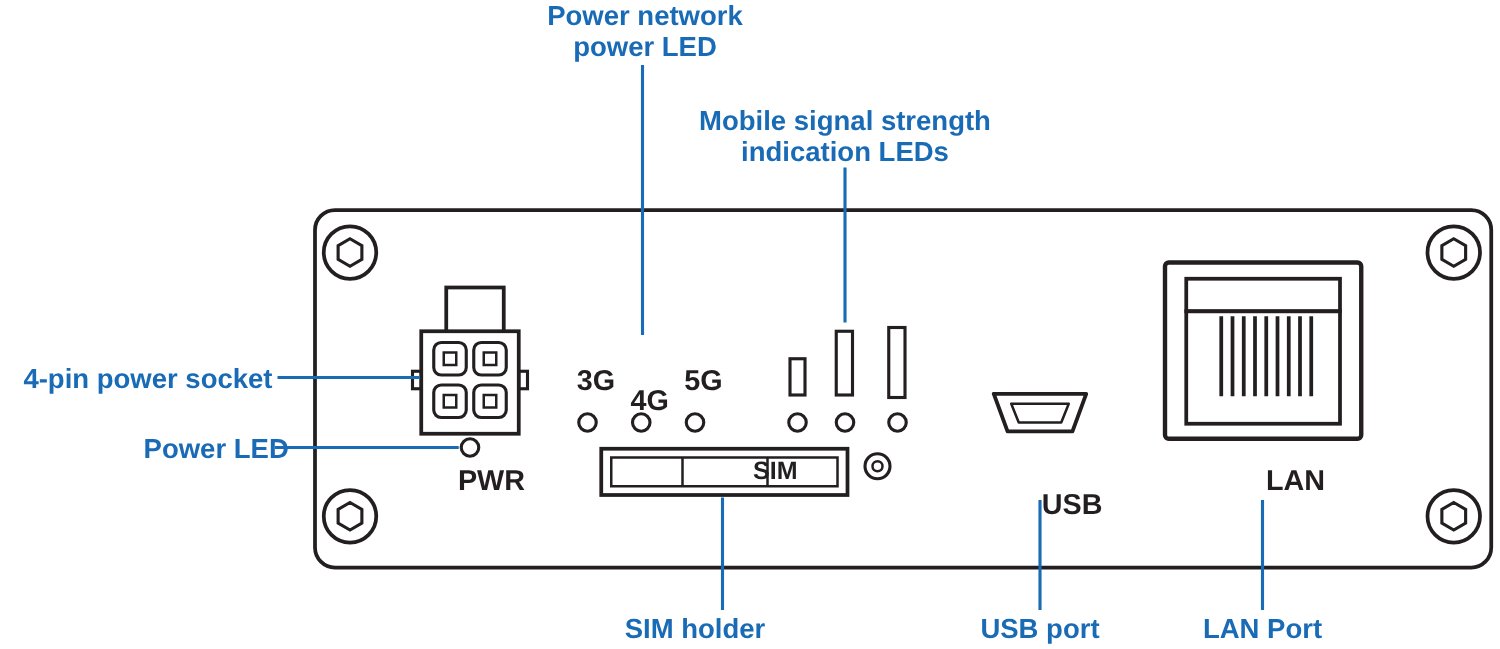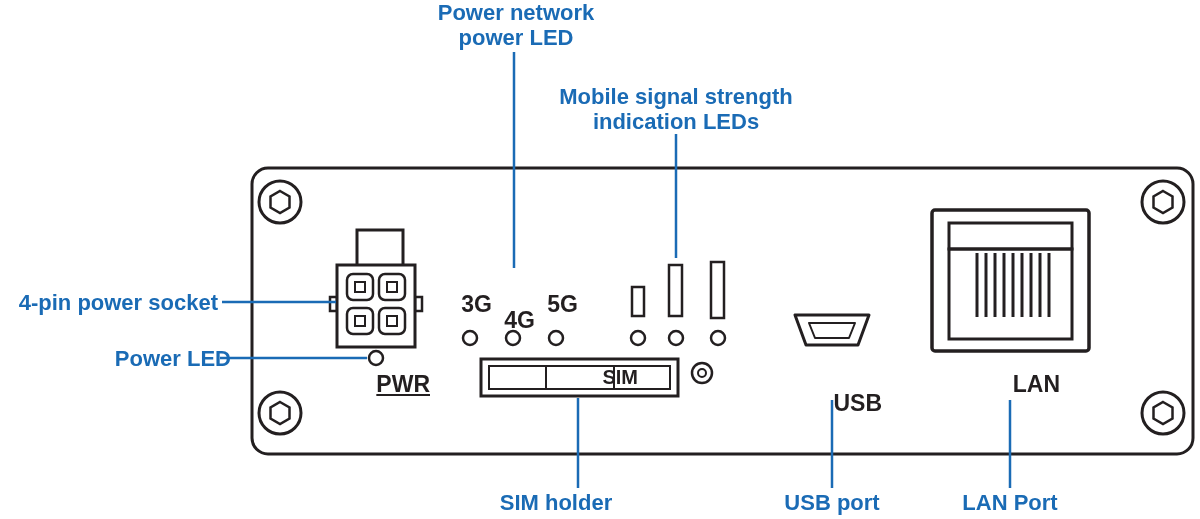--- a/index.html
+++ b/index.html
@@ -138,21 +138,21 @@
   <div class="lbl callout right" style="left:0px; top:291px; width:218px;">4-pin power socket</div>
 
   <div class="lbl callout right" style="left:16px; top:347px; width:215px;">Power LED</div>
 
   <div class="lbl callout center" style="left:456px; top:491px; width:200px;">SIM holder</div>
 
   <div class="lbl callout center" style="left:732px; top:491px; width:200px;">USB port</div>
 
   <div class="lbl callout center" style="left:910px; top:491px; width:200px;">LAN Port</div>
 
-  <div class="lbl panel-lbl" style="left:330px; top:372px; width:100px;text-decoration:underline;">PWR</div>
+  <div class="lbl panel-lbl" style="left:320px; top:372px; width:100px;">PWR</div>
 
   <div class="lbl panel-lbl" style="left:448px; top:292px; width:44px;">3G</div>
   <div class="lbl panel-lbl" style="left:491px; top:308px; width:44px;">4G</div>
   <div class="lbl panel-lbl" style="left:534px; top:292px; width:44px;">5G</div>
 
   <div class="lbl panel-lbl sim-lbl" style="left:570px; top:366px; width:68px;">SIM</div>
 
   <div class="lbl panel-lbl" style="left:782px; top:372px; width:100px;margin-top:19px;">USB</div>
 
   <div class="lbl panel-lbl" style="left:960px; top:372px; width:100px;">LAN</div>

